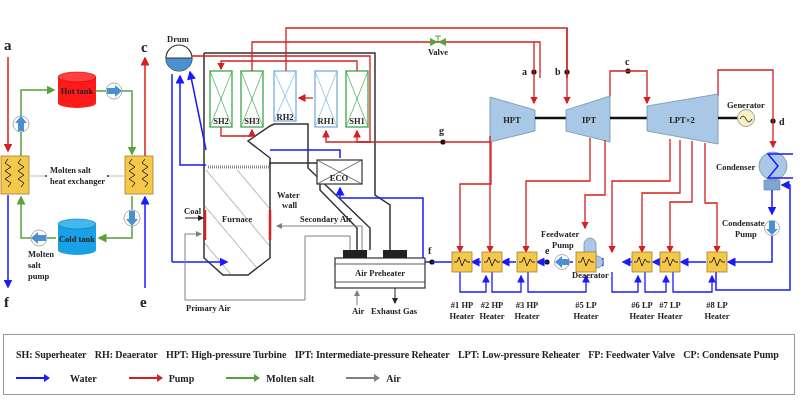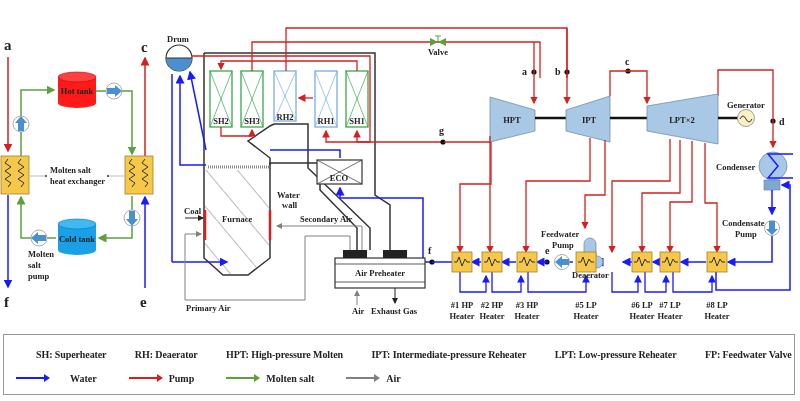--- a/index.html
+++ b/index.html
@@ -4,21 +4,21 @@
 <style>
   html, body { margin:0; padding:0; background:#ffffff; }
   body { width:800px; height:401px; position:relative; overflow:hidden; font-family:"Liberation Serif", serif; }
   svg { position:absolute; left:0; top:0; }
   .lbl { font-family:"Liberation Serif", serif; font-weight:bold; fill:#222; }
   .big { font-size:15px; }
   .sm { font-size:8.5px; }
   .md { font-size:10px; }
   #legend { position:absolute; left:3px; top:334px; width:792px; height:61px; border:1px solid #999; box-sizing:border-box; }
   #legend-abbr { position:absolute; left:12px; top:14px; font-family:"Liberation Serif", serif; font-weight:bold; font-size:10px; color:#222; white-space:nowrap; letter-spacing:-0.1px; }
-  #legend-abbr span { margin-right:6px;margin-left:20px; }
+  #legend-abbr span { margin-right:6px; }
   #legend-lines { position:absolute; left:12px; top:36px; height:14px; display:flex; align-items:center; font-family:"Liberation Serif", serif; font-weight:bold; font-size:10px; color:#222; }
   .leg-item { display:flex; align-items:center; margin-right:32px; }
   .leg-arrow { width:32px; height:2px; position:relative; margin-right:22px; }
   .leg-arrow::after { content:""; position:absolute; right:-2px; top:-3px; border-left:6px solid currentColor; border-top:4px solid transparent; border-bottom:4px solid transparent; }
   .leg-arrow.short { margin-right:8px; }
 </style>
 </head>
 <body>
 
 <svg width="800" height="334" viewBox="0 0 800 334" xmlns="http://www.w3.org/2000/svg">
@@ -352,21 +352,21 @@
           <text class="lbl sm" x="717" y="319" text-anchor="middle">Heater</text>
         </g>
       </g>
   </g>
 </svg>
 
 <div id="legend">
   <div id="legend-abbr">
     <span>SH: Superheater</span>
     <span>RH: Deaerator</span>
-    <span>HPT: High-pressure Molten</span>
+    <span>HPT: High-pressure Turbine</span>
     <span>IPT: Intermediate-pressure Reheater</span>
     <span>LPT: Low-pressure Reheater</span>
     <span>FP: Feedwater Valve</span>
     <span>CP: Condensate Pump</span>
   </div>
   <div id="legend-lines">
     <div class="leg-item">
       <span class="leg-arrow" style="background:#1a1aff;color:#1a1aff;"></span>
       <span>Water</span>
     </div>

